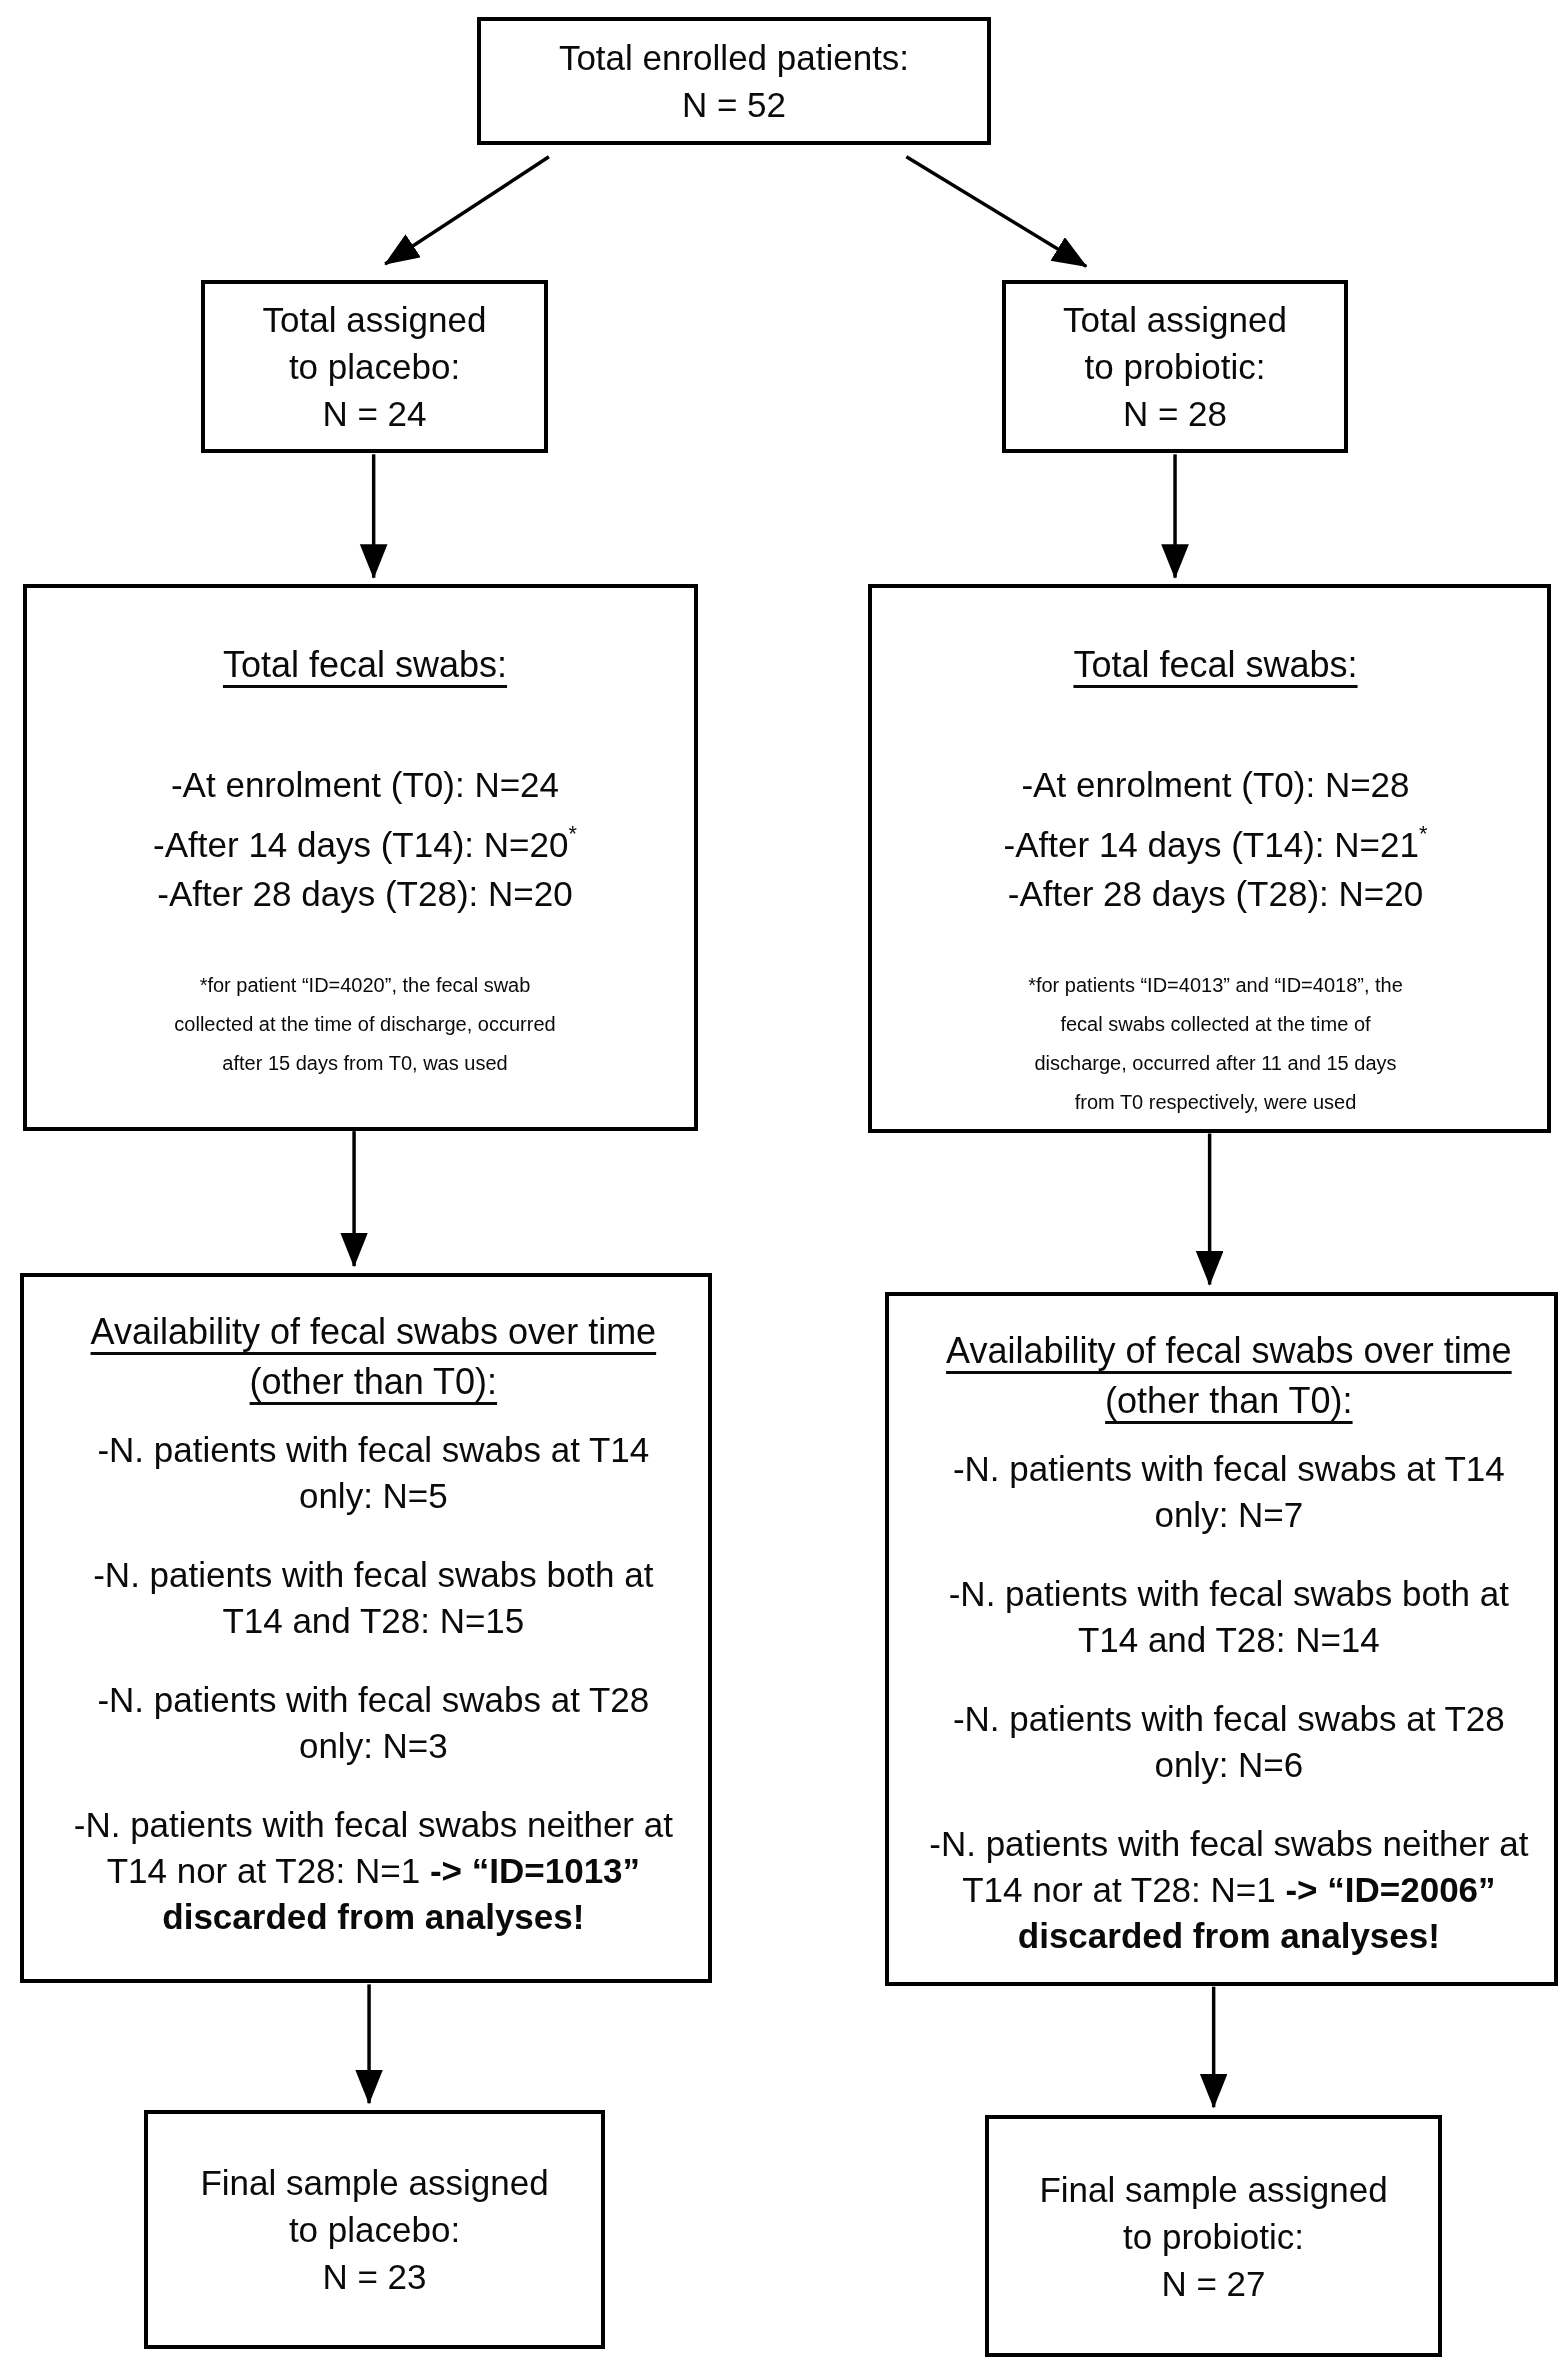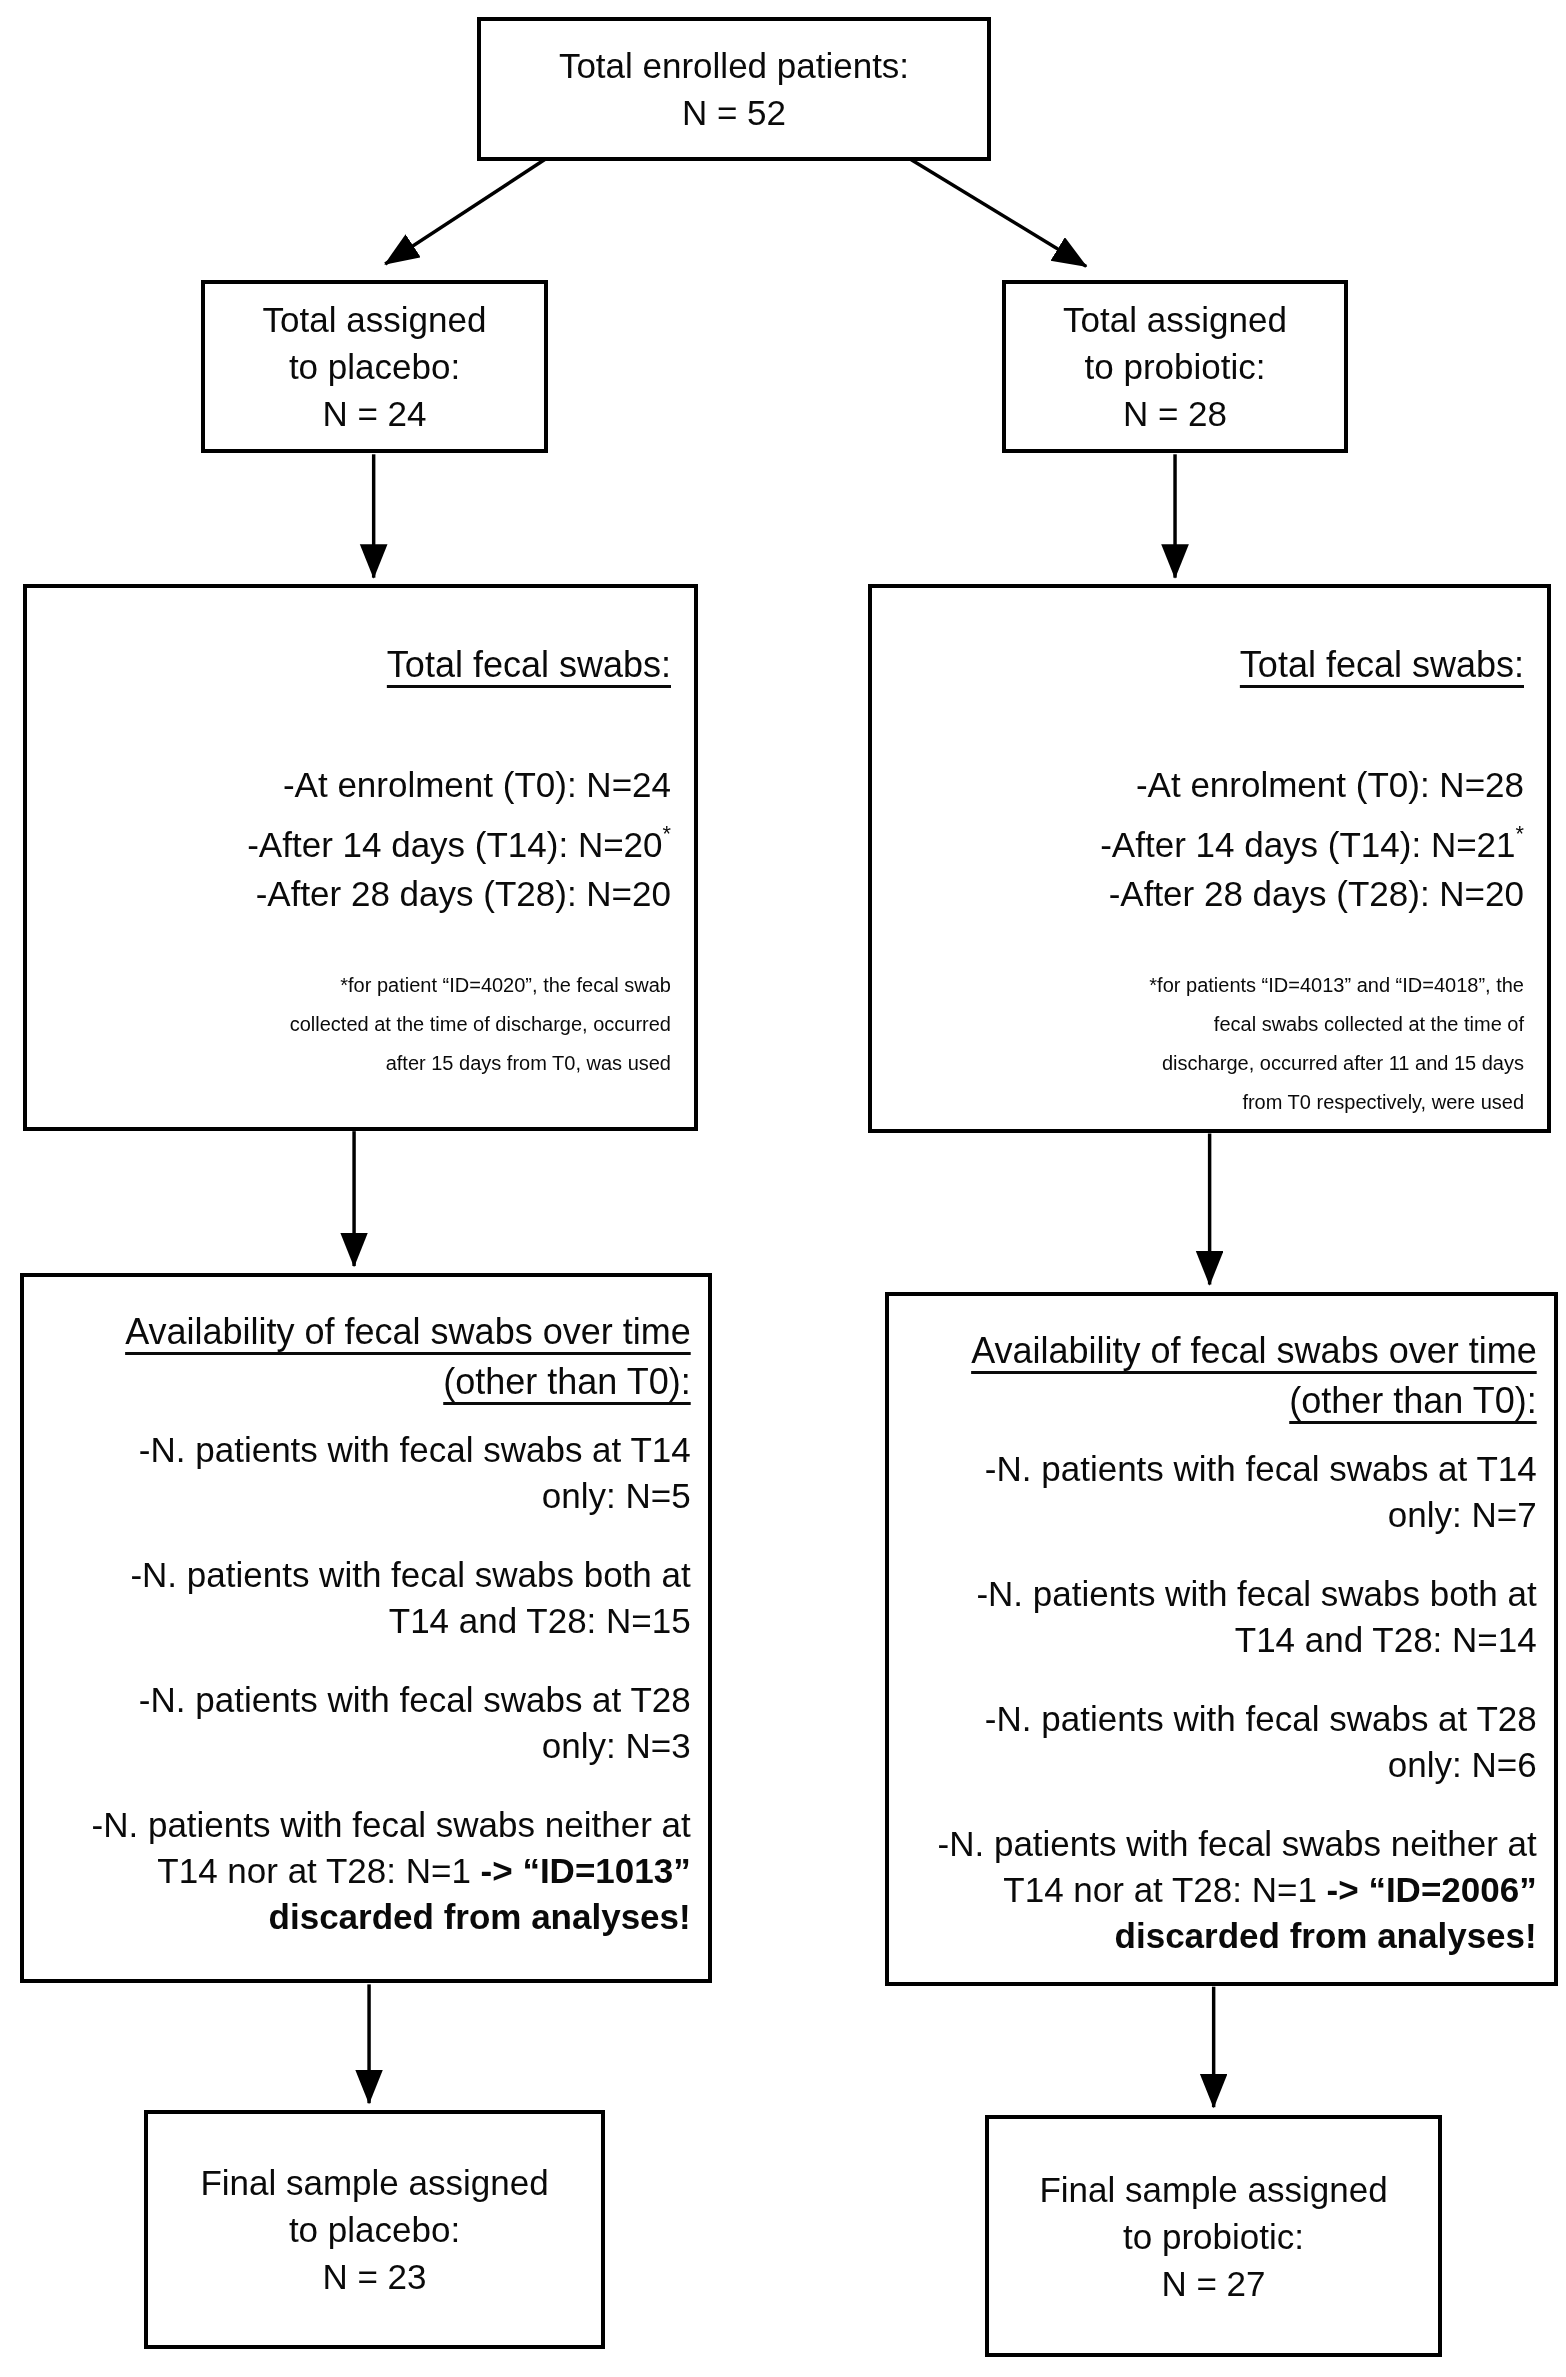--- a/index.html
+++ b/index.html
@@ -23,37 +23,37 @@
   }
   
   .simple {
     display: flex; flex-direction: column;
     justify-content: center; align-items: center;
     text-align: center;
     font-size: 35px; line-height: 47px;
   }
   .nline { }
   
-  .detail { text-align: right; }
+  .detail { text-align: center; }
   .heading {
     font-size: 36px; line-height: 50px;
     text-decoration: underline;
     text-decoration-thickness: 2.9px;
     text-underline-offset: 7.5px;
   }
   .pre { white-space: pre-line; }
   .bodyblock { margin-top: 70px; }
   .bline { font-size: 35px; line-height: 49px; }
   .bline sup { font-size: 0.62em; vertical-align: 16px; }
   .footnote { margin-top: 48px; font-size: 20px; line-height: 39px; }
   .para { font-size: 35px; line-height: 46px; margin-top: 33px; }
   .para.first { margin-top: 20px; }
   .b { font-weight: bold; }
   
-  #node-total-enrolled        { left: 477px;  top: 17.3px;   width: 514px;  height: 144px; }
+  #node-total-enrolled        { left: 477px;  top: 17.3px;   width: 514px;  height: 128px; }
   #node-assigned-placebo      { left: 201px;  top: 280px;  width: 347px;  height: 173px; }
   #node-assigned-probiotic    { left: 1002px; top: 280px;  width: 346px;  height: 173px; }
   #node-swabs-placebo         { left: 23px;   top: 584px; width: 675px; height: 547px;  padding: 52px 23px 0 32px; }
   #node-swabs-probiotic       { left: 868px; top: 584px; width: 683px; height: 549px;  padding: 52px 23px 0 35px; }
   #node-availability-placebo  { left: 20px;   top: 1273px; width: 692px; height: 710px; padding: 30px 17.3px 0 32px; }
   #node-availability-probiotic{ left: 885px; top: 1292px; width: 673px; height: 694px; padding: 30px 17.3px 0 32px; }
   #node-final-placebo         { left: 144px;  top: 2110px; width: 461px;  height: 239px; }
   #node-final-probiotic       { left: 985px; top: 2115px; width: 457px;  height: 242px; }
 </style>
 </head>

